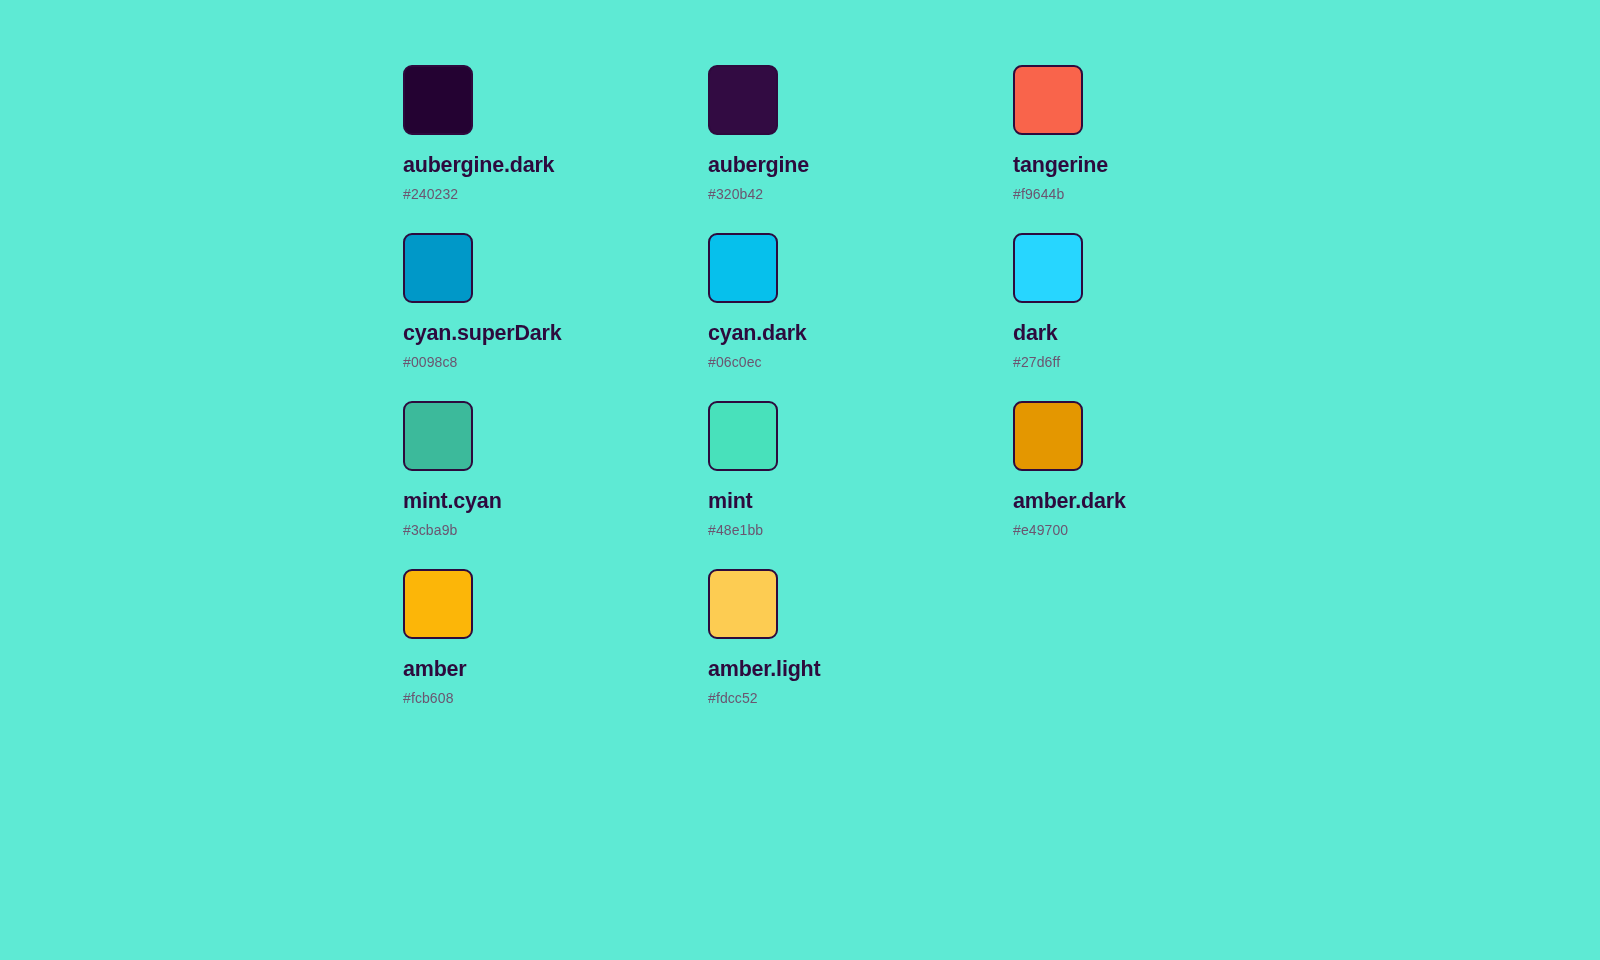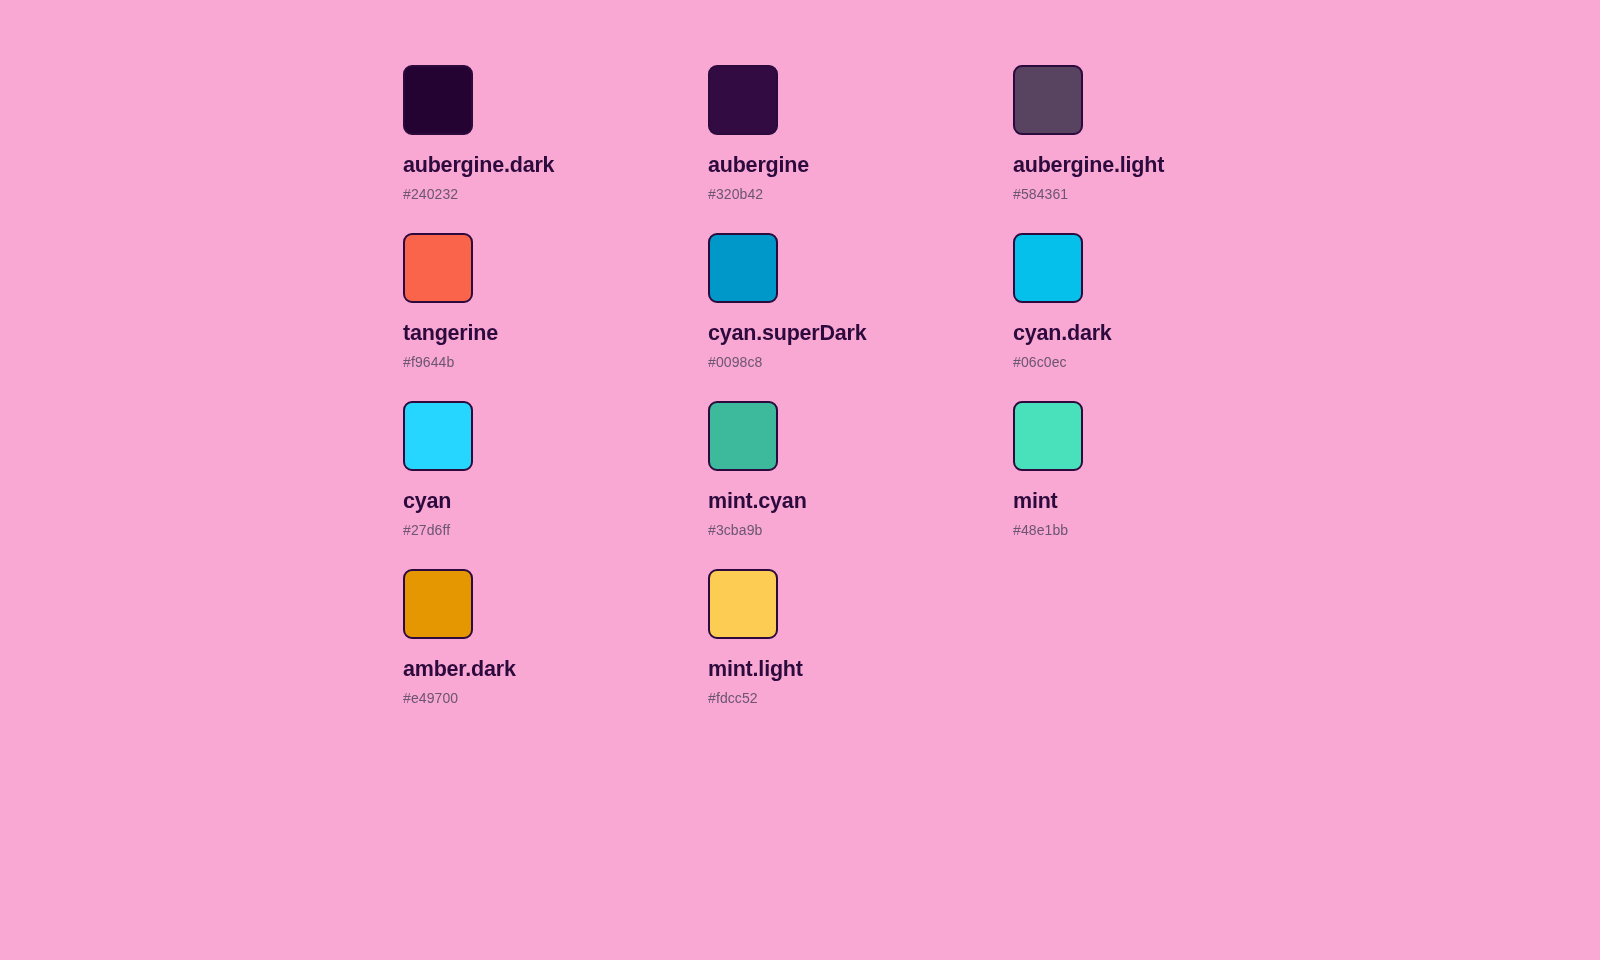--- a/index.html
+++ b/index.html
@@ -12,21 +12,21 @@
   body {
     background: #ffffff;
     font-family: "Liberation Sans", sans-serif;
     overflow: hidden;
   }
 
   #palette-page {
     position: relative;
     width: 1600px;
     height: 960px;
-    background: #f9a8d4;
+    background: #5eead4;
   }
 
   #palette-grid {
     position: absolute;
     left: 403px;
     top: 65px;
     display: grid;
     grid-template-columns: repeat(3, 305px);
     grid-auto-rows: 168px;
   }
@@ -78,58 +78,58 @@
         <div class="swatch-chip" style="background: rgb(36, 2, 50); border-color: rgb(45, 10, 61);"></div>
         <div class="swatch-name">aubergine.dark</div>
         <div class="swatch-hex">#240232</div>
       </div>
       <div class="swatch-card">
         <div class="swatch-chip" style="background: rgb(50, 11, 66); border-color: rgb(45, 10, 61);"></div>
         <div class="swatch-name">aubergine</div>
         <div class="swatch-hex">#320b42</div>
       </div>
       <div class="swatch-card">
-        <div class="swatch-chip" style="background: rgb(88, 67, 97); border-color: rgb(45, 10, 61);"></div>
-        <div class="swatch-name">aubergine.light</div>
-        <div class="swatch-hex">#584361</div>
-      </div>
-      <div class="swatch-card">
         <div class="swatch-chip" style="background: rgb(249, 100, 75); border-color: rgb(45, 10, 61);"></div>
         <div class="swatch-name">tangerine</div>
         <div class="swatch-hex">#f9644b</div>
       </div>
       <div class="swatch-card">
         <div class="swatch-chip" style="background: rgb(0, 152, 200); border-color: rgb(45, 10, 61);"></div>
         <div class="swatch-name">cyan.superDark</div>
         <div class="swatch-hex">#0098c8</div>
       </div>
       <div class="swatch-card">
         <div class="swatch-chip" style="background: rgb(6, 192, 236); border-color: rgb(45, 10, 61);"></div>
         <div class="swatch-name">cyan.dark</div>
         <div class="swatch-hex">#06c0ec</div>
       </div>
       <div class="swatch-card">
         <div class="swatch-chip" style="background: rgb(39, 214, 255); border-color: rgb(45, 10, 61);"></div>
-        <div class="swatch-name">cyan</div>
+        <div class="swatch-name">dark</div>
         <div class="swatch-hex">#27d6ff</div>
       </div>
       <div class="swatch-card">
         <div class="swatch-chip" style="background: rgb(60, 186, 155); border-color: rgb(45, 10, 61);"></div>
         <div class="swatch-name">mint.cyan</div>
         <div class="swatch-hex">#3cba9b</div>
       </div>
       <div class="swatch-card">
         <div class="swatch-chip" style="background: rgb(72, 225, 187); border-color: rgb(45, 10, 61);"></div>
         <div class="swatch-name">mint</div>
         <div class="swatch-hex">#48e1bb</div>
       </div>
       <div class="swatch-card">
         <div class="swatch-chip" style="background: rgb(228, 151, 0); border-color: rgb(45, 10, 61);"></div>
         <div class="swatch-name">amber.dark</div>
         <div class="swatch-hex">#e49700</div>
       </div>
       <div class="swatch-card">
+        <div class="swatch-chip" style="background: rgb(252, 182, 8); border-color: rgb(45, 10, 61);"></div>
+        <div class="swatch-name">amber</div>
+        <div class="swatch-hex">#fcb608</div>
+      </div>
+      <div class="swatch-card">
         <div class="swatch-chip" style="background: rgb(253, 204, 82); border-color: rgb(45, 10, 61);"></div>
-        <div class="swatch-name">mint.light</div>
+        <div class="swatch-name">amber.light</div>
         <div class="swatch-hex">#fdcc52</div>
       </div>
     </div>
 </div>
 
 </body></html>

